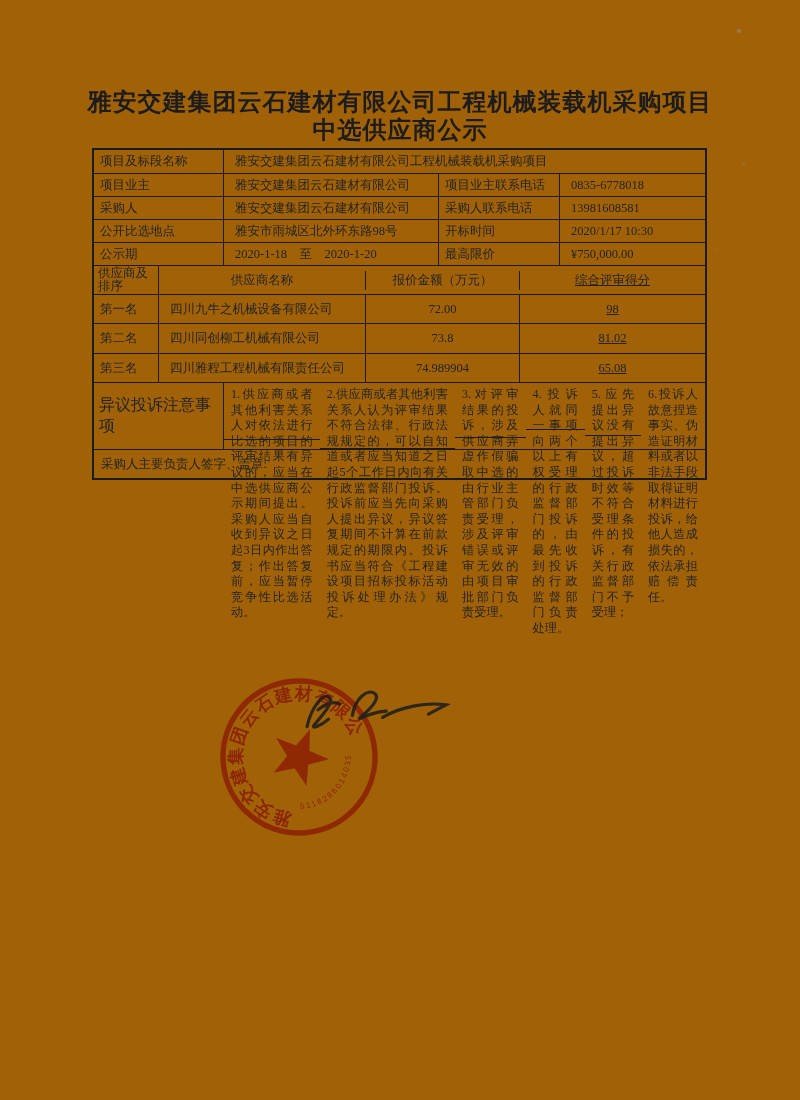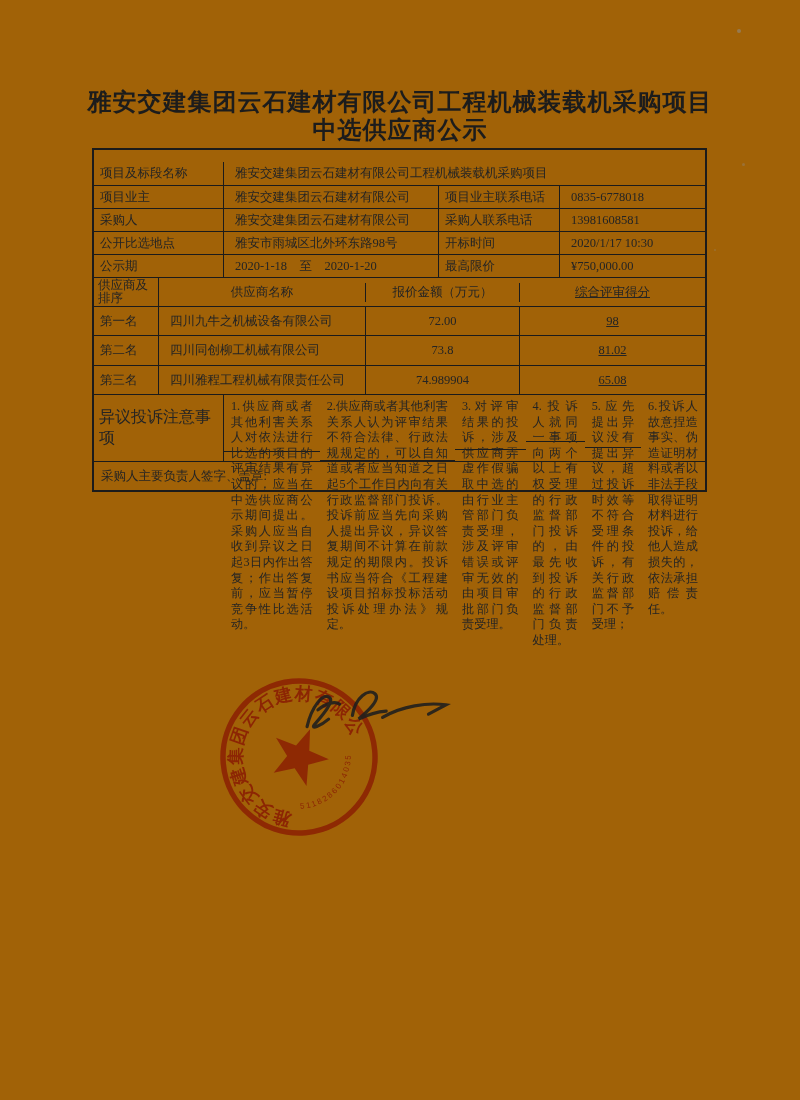--- a/index.html
+++ b/index.html
@@ -38,21 +38,21 @@
   .w-a{width:130px;flex:none;}
   .w-b{width:215px;flex:none;}
   .w-c{width:121px;flex:none;}
   .w-d{flex:1;}
   .s1{width:65px;flex:none;}
   .s2{width:207px;flex:none;}
   .s3{width:154px;flex:none;}
   .s4{flex:1;text-decoration:underline;}
   .ctr{justify-content:center;text-align:right;}
   .pad10{padding-left:11px;}
-  .h24{height:24px;margin-top:12px;}.h23{height:23px;}.h29{height:29px;}.h30{height:30px;}
+  .h24{height:24px;}.h23{height:23px;}.h29{height:29px;}.h30{height:30px;}
   .hdr{align-items:center;}
   .notes-row{display:flex;border-bottom:1.4px solid #1b1b1b;}
   .notes-label{
     width:130px;flex:none;box-sizing:border-box;
     border-right:1.4px solid #1b1b1b;
     display:flex;align-items:center;
     font-size:16px;padding:0 5px;
   }
   .notes-body{flex:1;display:flex;flex-direction:row;}
   .note-cell{

